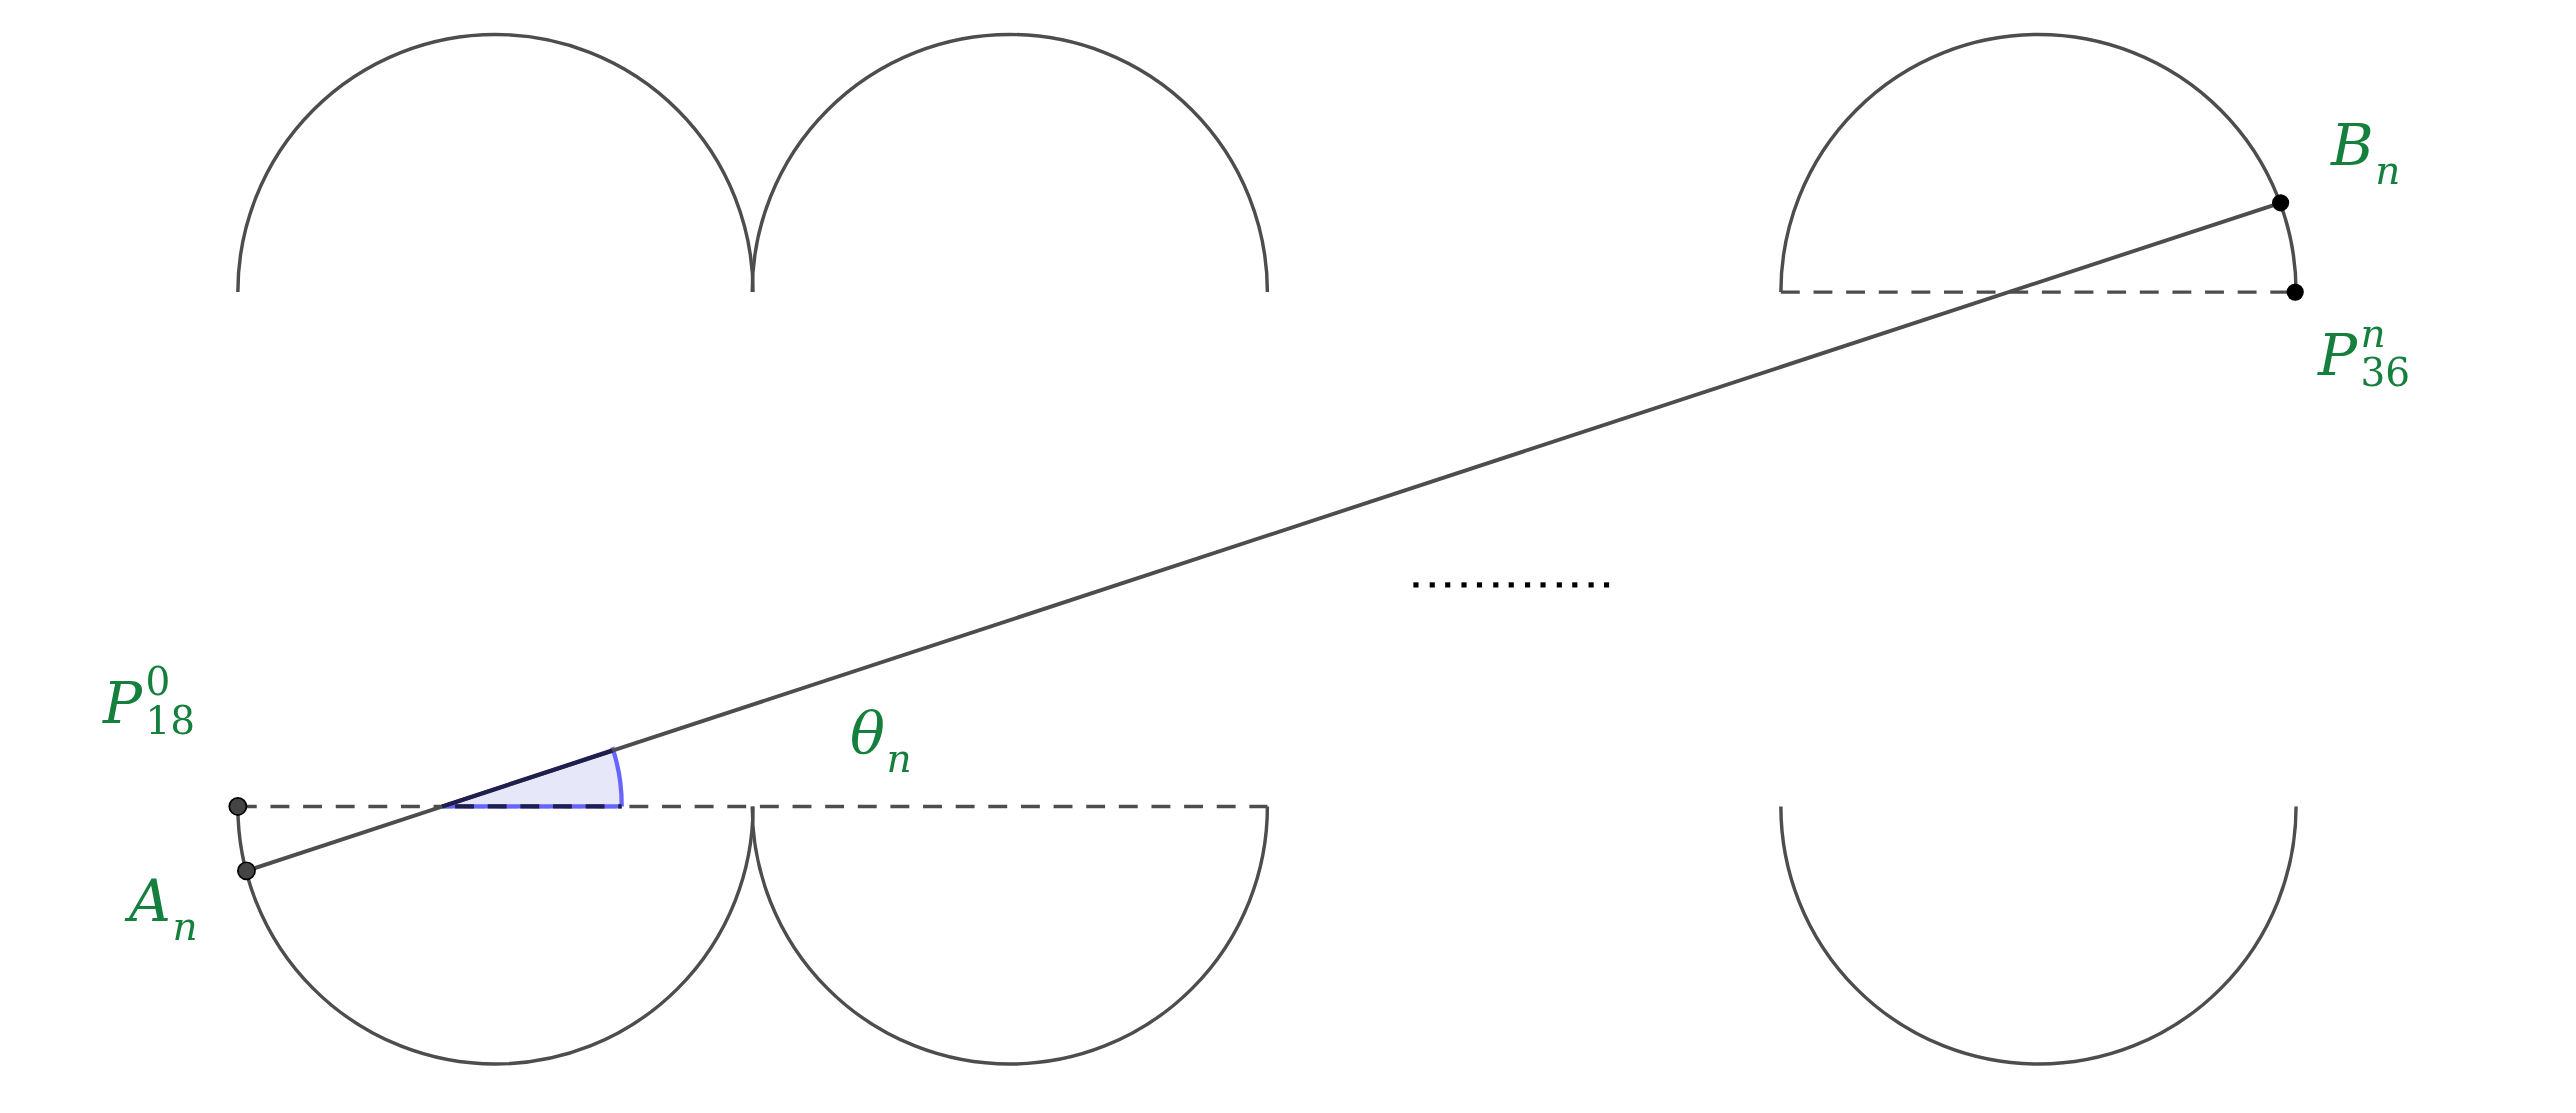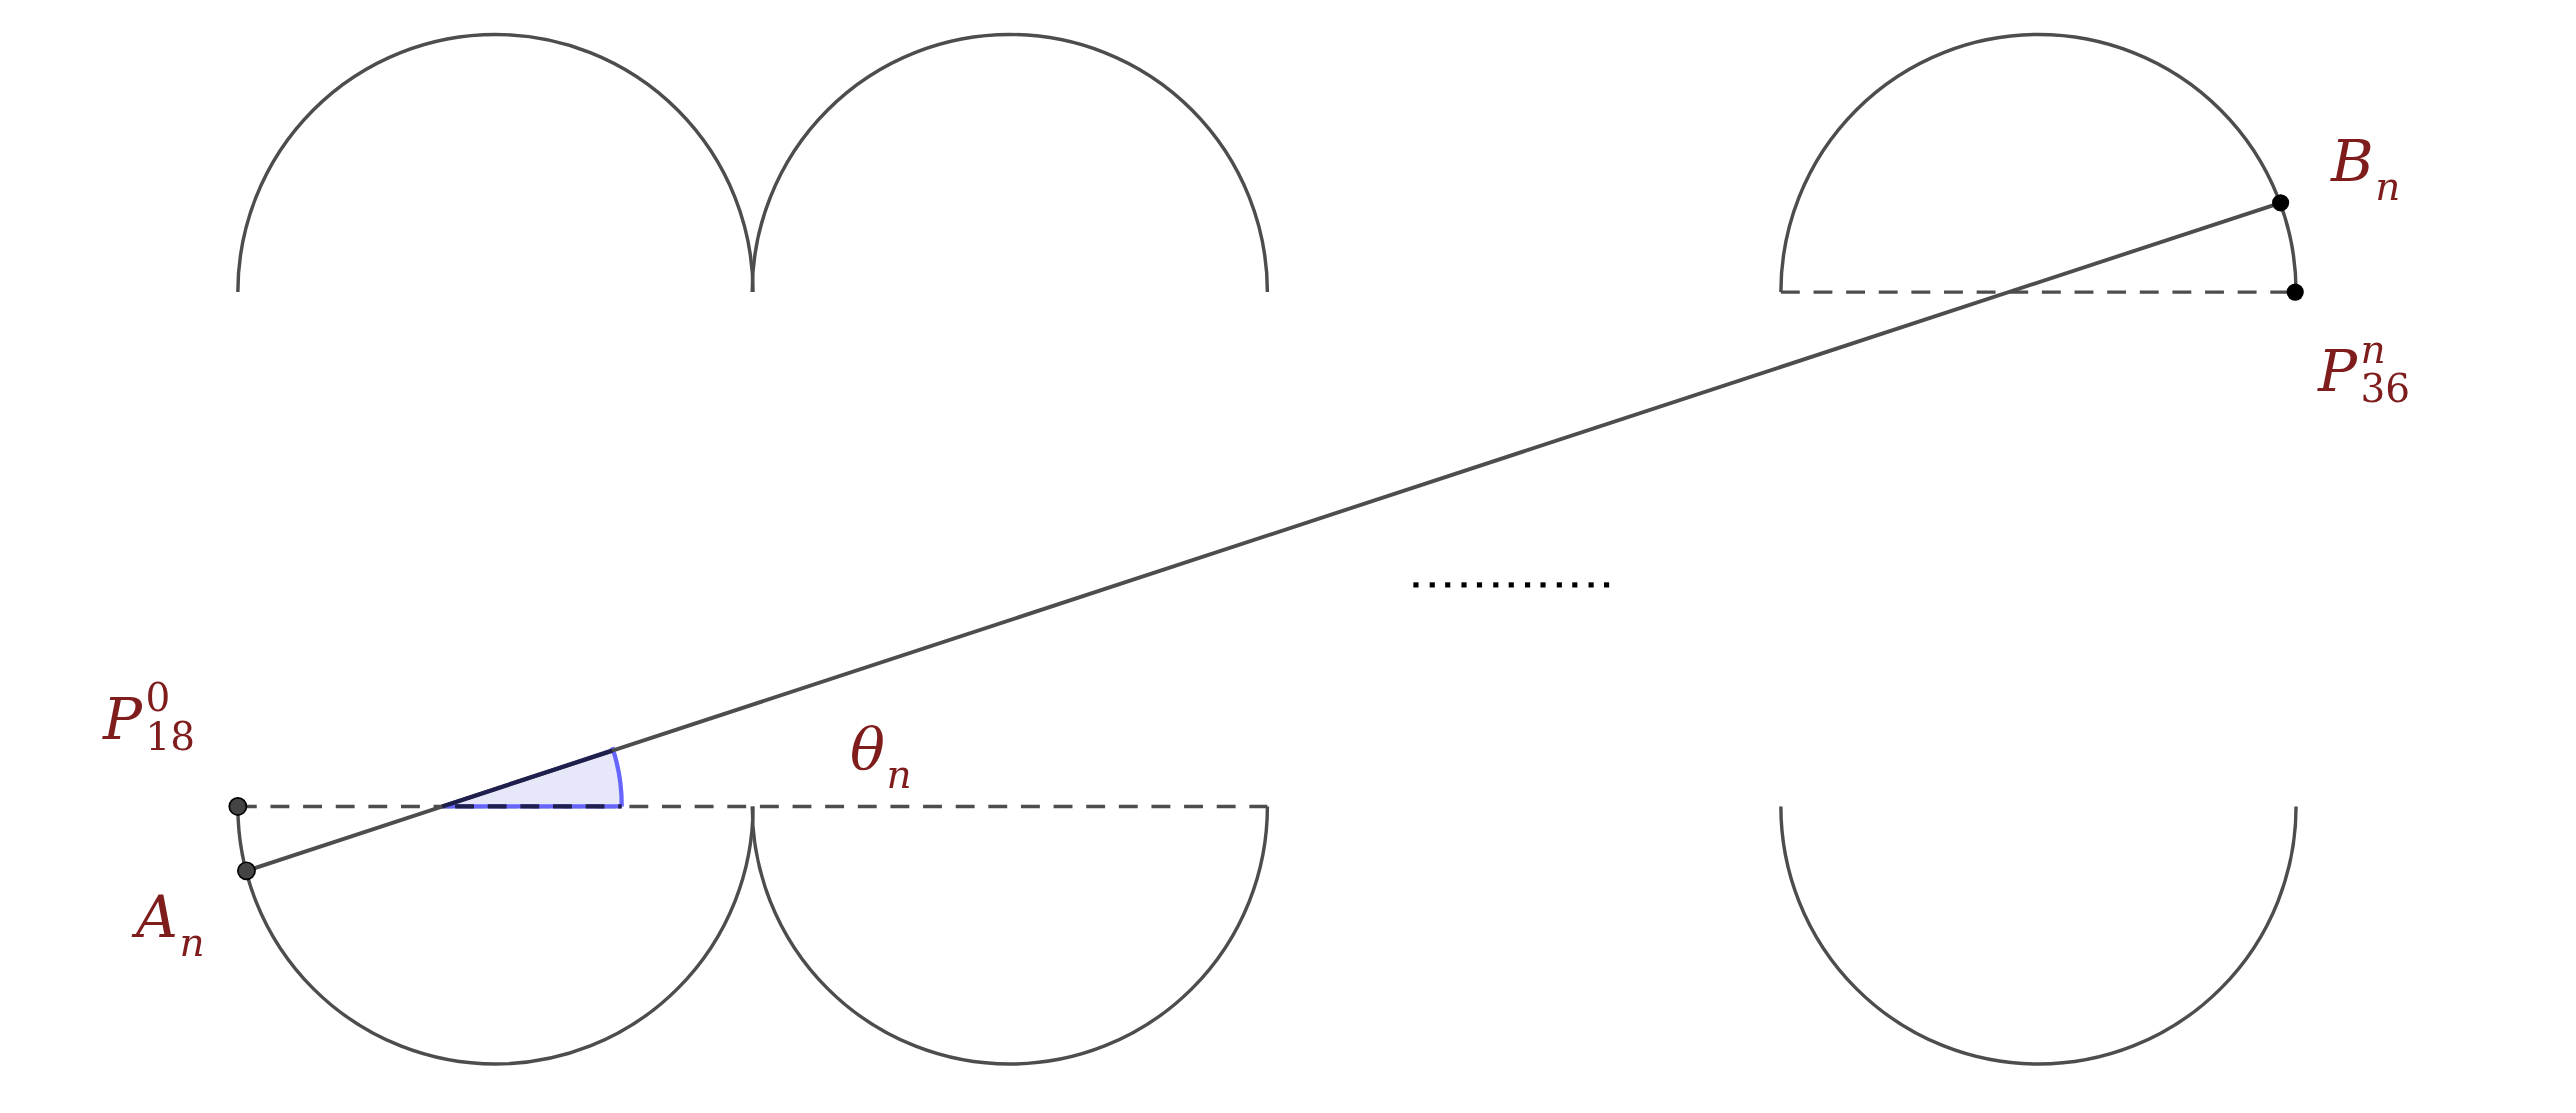--- a/index.html
+++ b/index.html
@@ -1,18 +1,18 @@
 <!DOCTYPE html>
 <html style="font-size:13.7px"><head>
 <meta charset="utf-8">
 <style>
   html, body { margin:0; padding:0; background:#ffffff; }
   body { width:2576px; height:1114px; position:relative; overflow:hidden; }
   svg.canvas { position:absolute; left:0; top:0; }
-  .lbl { position:absolute; font-family:"DejaVu Serif", "Liberation Serif", serif; font-style:italic; color:#7f1d1d; line-height:1; white-space:nowrap;margin-top:16px; }
+  .lbl { position:absolute; font-family:"DejaVu Serif", "Liberation Serif", serif; font-style:italic; color:#15803d; line-height:1; white-space:nowrap; }
   .lbl .main { font-size:58px; }
   .lbl .subi { font-size:39px; font-style:italic; position:relative; top:19px; margin-left:1.7px; }
   .lbl .supsub { display:inline-block; vertical-align:top; position:relative; margin-left:3.4px; }
   .lbl .supsub span { display:block; font-size:39px; line-height:39px; }
   .lbl .supsub .sp { font-style:italic; }
   .lbl .supsub .sb { font-style:normal; }
 </style>
 </head>
 <body>
 
@@ -60,21 +60,21 @@
     <rect x="1831" y="678" width="6" height="6"></rect>
       <rect x="1850" y="678" width="6" height="6"></rect>
     <rect x="1868" y="678" width="6" height="6"></rect>
   </g>
 </svg>
 
 <div class="lbl" style="left:103px; top:674px;">
   <span class="main">P</span><span class="supsub" style="top:-12px;"><span class="sb">0</span><span class="sb">18</span></span>
 </div>
 
-<div class="lbl" style="left:136px; top:872px;">
+<div class="lbl" style="left:129px; top:872px;">
   <span class="main">A</span><span class="subi">n</span>
 </div>
 
 <div class="lbl" style="left:2331px; top:116px;">
   <span class="main">B</span><span class="subi">n</span>
 </div>
 
 <div class="lbl" style="left:2318px; top:326px;">
   <span class="main">P</span><span class="supsub" style="top:-12px;"><span class="sp">n</span><span class="sb">36</span></span>
 </div>

